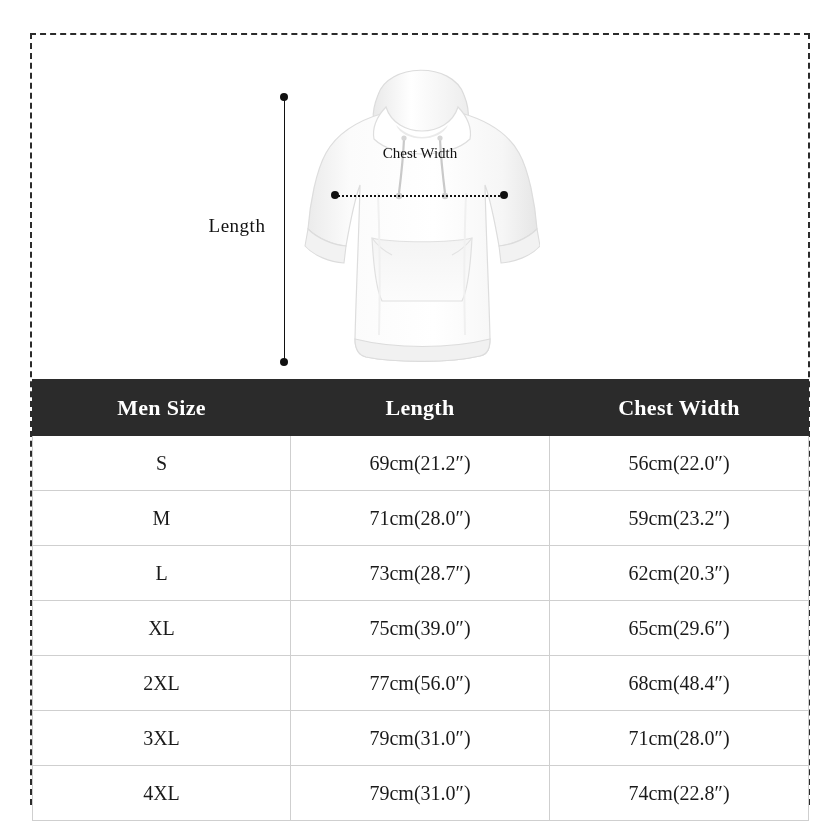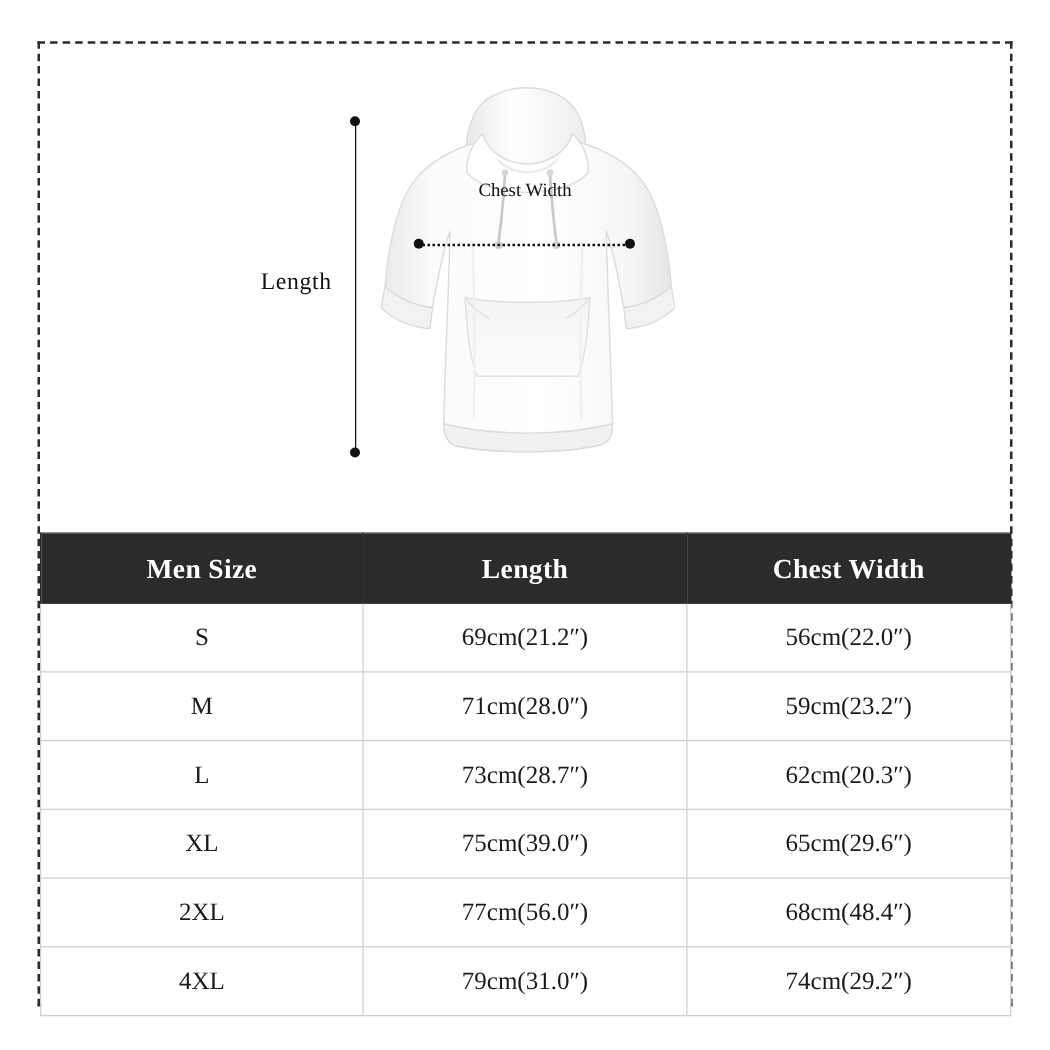--- a/index.html
+++ b/index.html
@@ -111,21 +111,20 @@
   }
 
   
   .table {
     position: absolute;
     left: 32px;
     top: 379px;
     width: 776px;
     border-collapse: collapse;
     table-layout: fixed;
-    margin-top: 47px;
   }
   .table th, .table td {
     border: 1px solid #cfcfcf;
     text-align: center;
     font-family: "Liberation Serif", serif;
   }
   .table thead th {
     background: #2b2b2b;
     color: #ffffff;
     font-size: 22px;
@@ -253,20 +252,25 @@
         <td>XL</td>
         <td>75cm(39.0″)</td>
         <td>65cm(29.6″)</td>
       </tr>
       <tr>
         <td>2XL</td>
         <td>77cm(56.0″)</td>
         <td>68cm(48.4″)</td>
       </tr>
       <tr>
+        <td>3XL</td>
+        <td>79cm(31.0″)</td>
+        <td>71cm(28.0″)</td>
+      </tr>
+      <tr>
         <td>4XL</td>
         <td>79cm(31.0″)</td>
-        <td>74cm(29.2″)</td>
+        <td>74cm(22.8″)</td>
       </tr>
     </tbody>
   </table>
 
 </div>
 
 </body></html>

